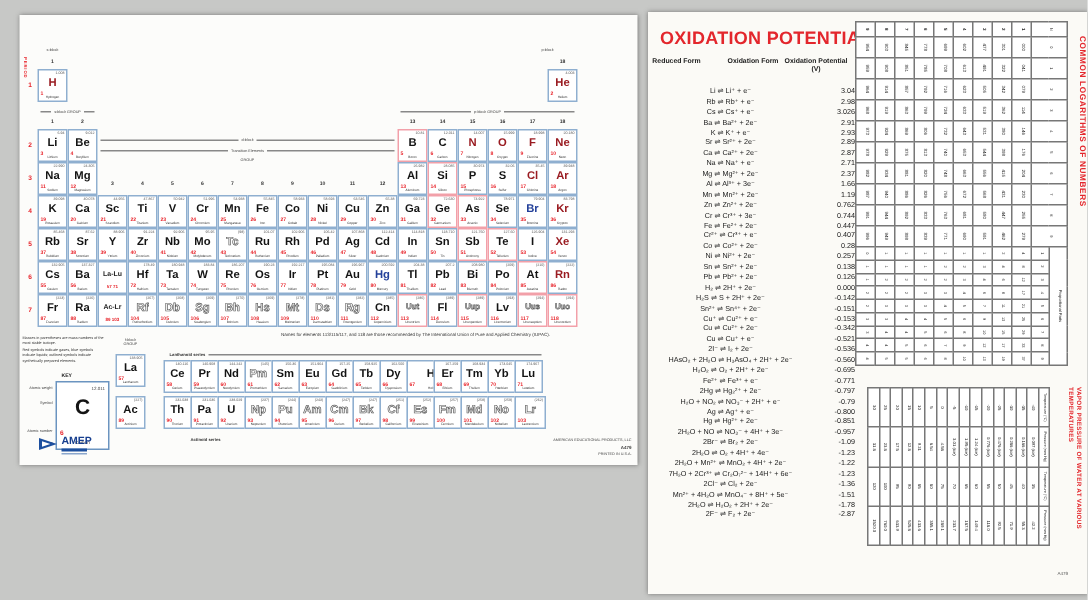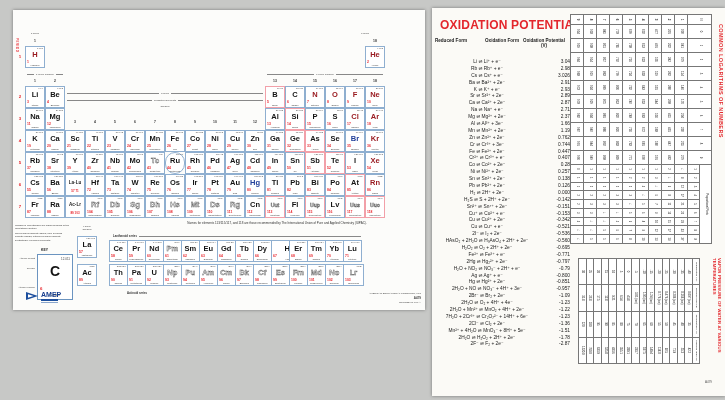--- a/index.html
+++ b/index.html
@@ -358,21 +358,21 @@
           <div class="sym tS">Mo</div>
           <div class="num">42</div>
           <div class="nm">Molybdenum</div>
         </div>
         <div class="cell" style="left: 120px; top: 106px;">
           <div class="mass">(98)</div>
           <div class="sym tX">Tc</div>
           <div class="num">43</div>
           <div class="nm">Technetium</div>
         </div>
-        <div class="cell" style="left: 140px; top: 106px; border-radius: 10px;">
+        <div class="cell" style="left: 140px; top: 106px;">
           <div class="mass">101.07</div>
           <div class="sym tS">Ru</div>
           <div class="num">44</div>
           <div class="nm">Ruthenium</div>
         </div>
         <div class="cell" style="left: 160px; top: 106px;">
           <div class="mass">102.906</div>
           <div class="sym tS">Rh</div>
           <div class="num">45</div>
           <div class="nm">Rhodium</div>

